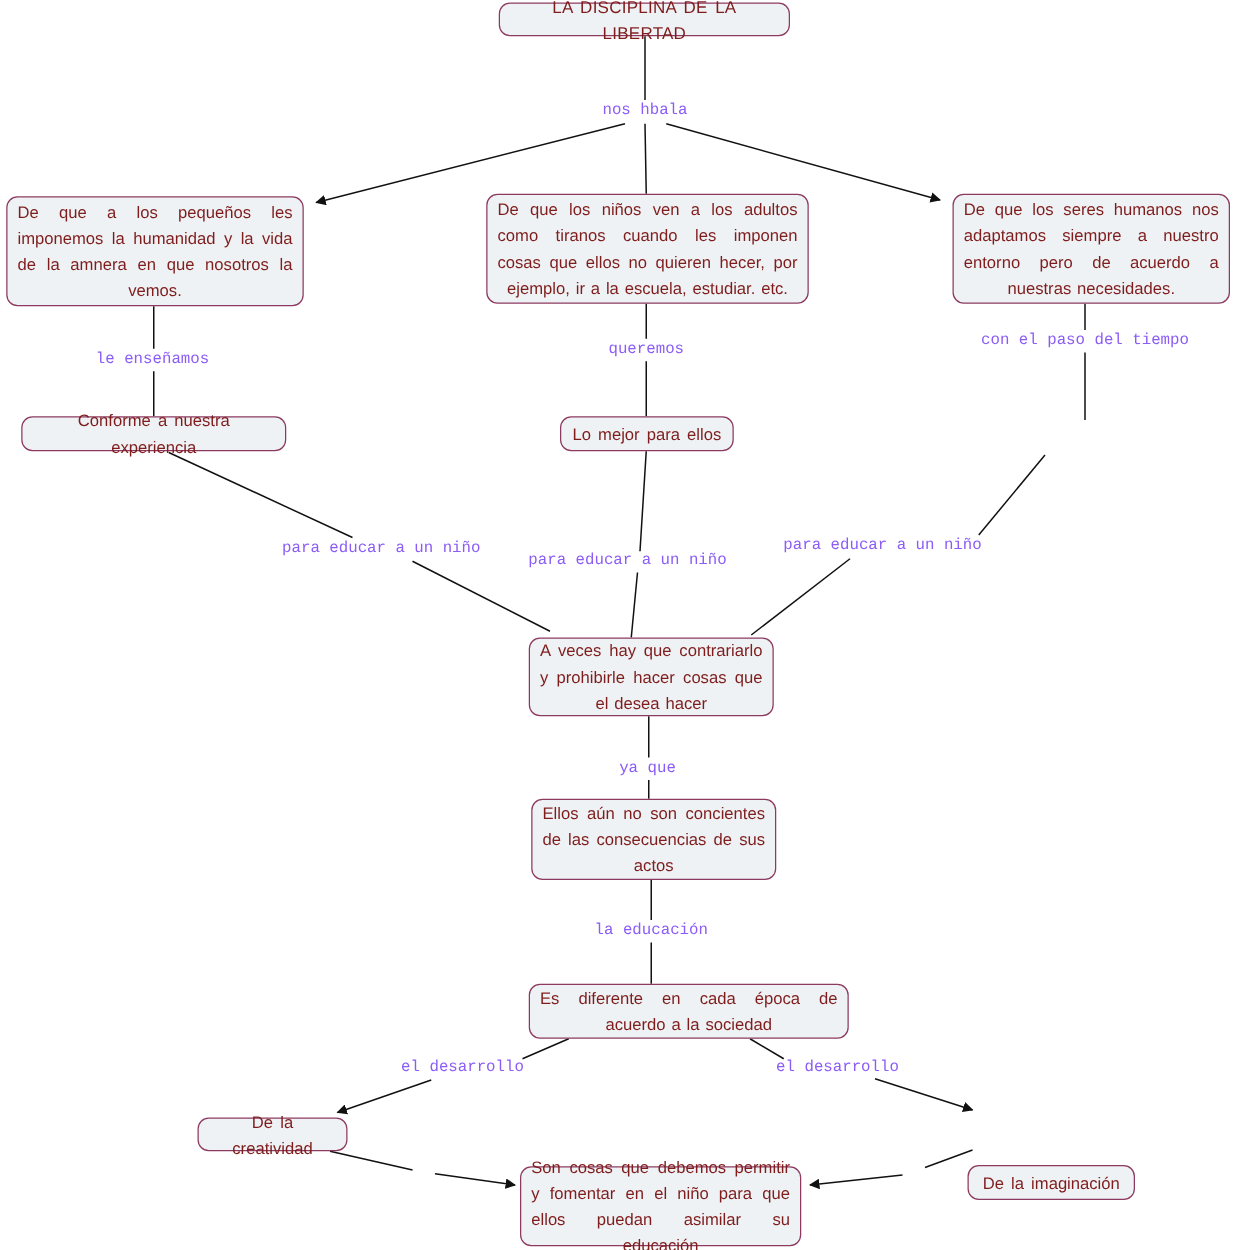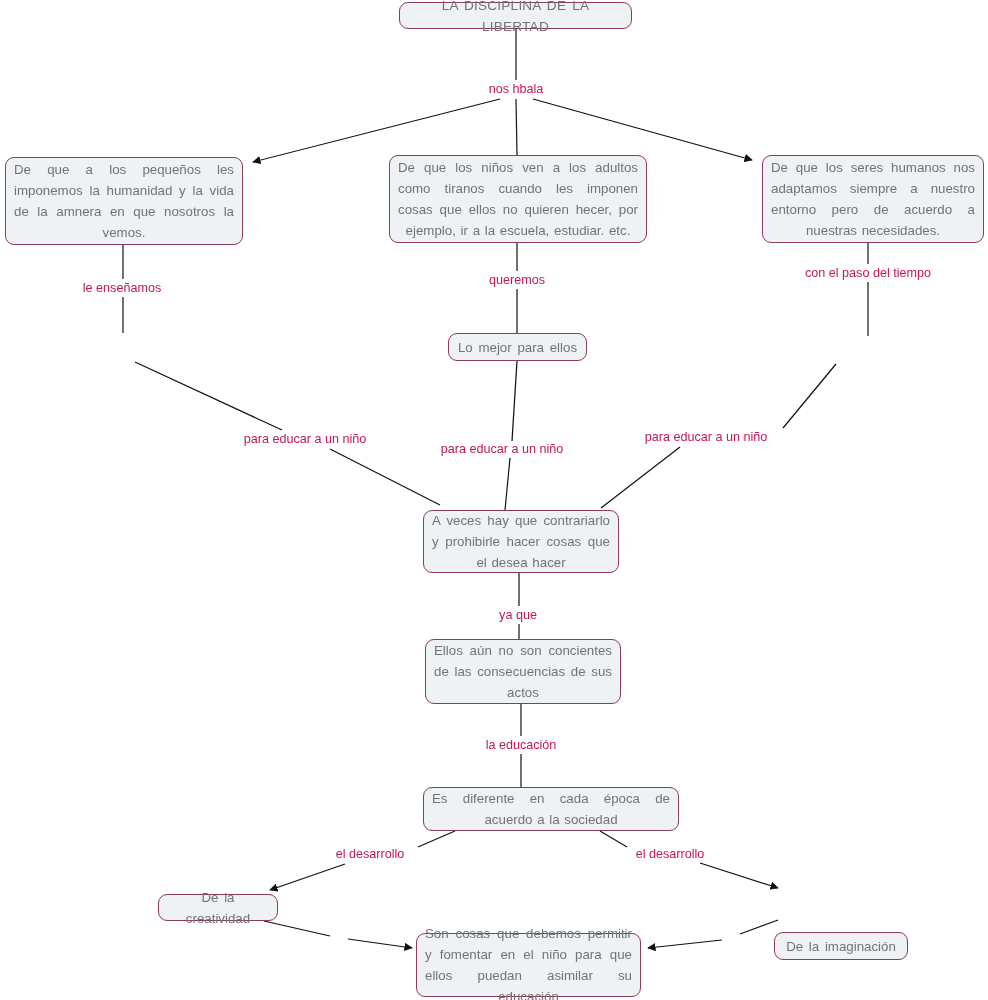--- a/index.html
+++ b/index.html
@@ -32,45 +32,46 @@
     box-sizing: border-box;
     background: #eef2f5;
     border: 1.3px solid #8d3a60;
     border-radius: 9px;
     display: flex;
     align-items: center;
     justify-content: center;
     text-align: center;
     font-size: 13.3px;
     line-height: 21px;
-    color: #737373;
+    color: #7f1d1d;
     padding: 3px 8px;
     box-shadow: 0 0 0 0 rgba(0,0,0,0);
   }
   .node .node-text {
     display: block;
     width: 100%;
     text-align: center;
     text-align-last: center;
     word-spacing: 2px;
   }
   .node.justified .node-text {
     text-align: justify;
     text-align-last: center;
     word-spacing: 1px;
   }
   .edge-label {
     position: absolute;
     font-size: 12.6px;
     line-height: 15px;
-    color: #be185d;
+    color: #8b5cf6;
     white-space: nowrap;
     background: transparent;
     transform: translate(-50%, -50%);
     text-align: center;
+    font-family: Liberation Mono, monospace;
   }
   .title-node {
     font-size: 13.6px;
     letter-spacing: 0.2px;
   }
 </style>
 </head>
 <body>
 
 <div id="canvas">
@@ -136,20 +137,23 @@
   </div>
 
   <div class="node justified" style="left:389px; top:155px; width:258px; height:88px;">
     <span class="node-text">De que los niños ven a los adultos como tiranos cuando les imponen cosas que ellos no quieren hecer, por ejemplo, ir a la escuela, estudiar. etc.</span>
   </div>
 
   <div class="node justified" style="left:762px; top:155px; width:222px; height:88px;">
     <span class="node-text">De que los seres humanos nos adaptamos siempre a nuestro entorno pero de acuerdo a nuestras necesidades.</span>
   </div>
 
+  <div class="node" style="left:17px; top:333px; width:212px; height:28px;">
+    <span class="node-text">Conforme  a  nuestra  experiencia</span>
+  </div>
 
   <div class="node" style="left:448px; top:333px; width:139px; height:28px;">
     <span class="node-text">Lo  mejor  para  ellos</span>
   </div>
 
 
   <div class="node justified" style="left:423px; top:510px; width:196px; height:63px;">
     <span class="node-text">A  veces  hay  que  contrariarlo y  prohibirle  hacer  cosas  que el  desea  hacer</span>
   </div>
 

